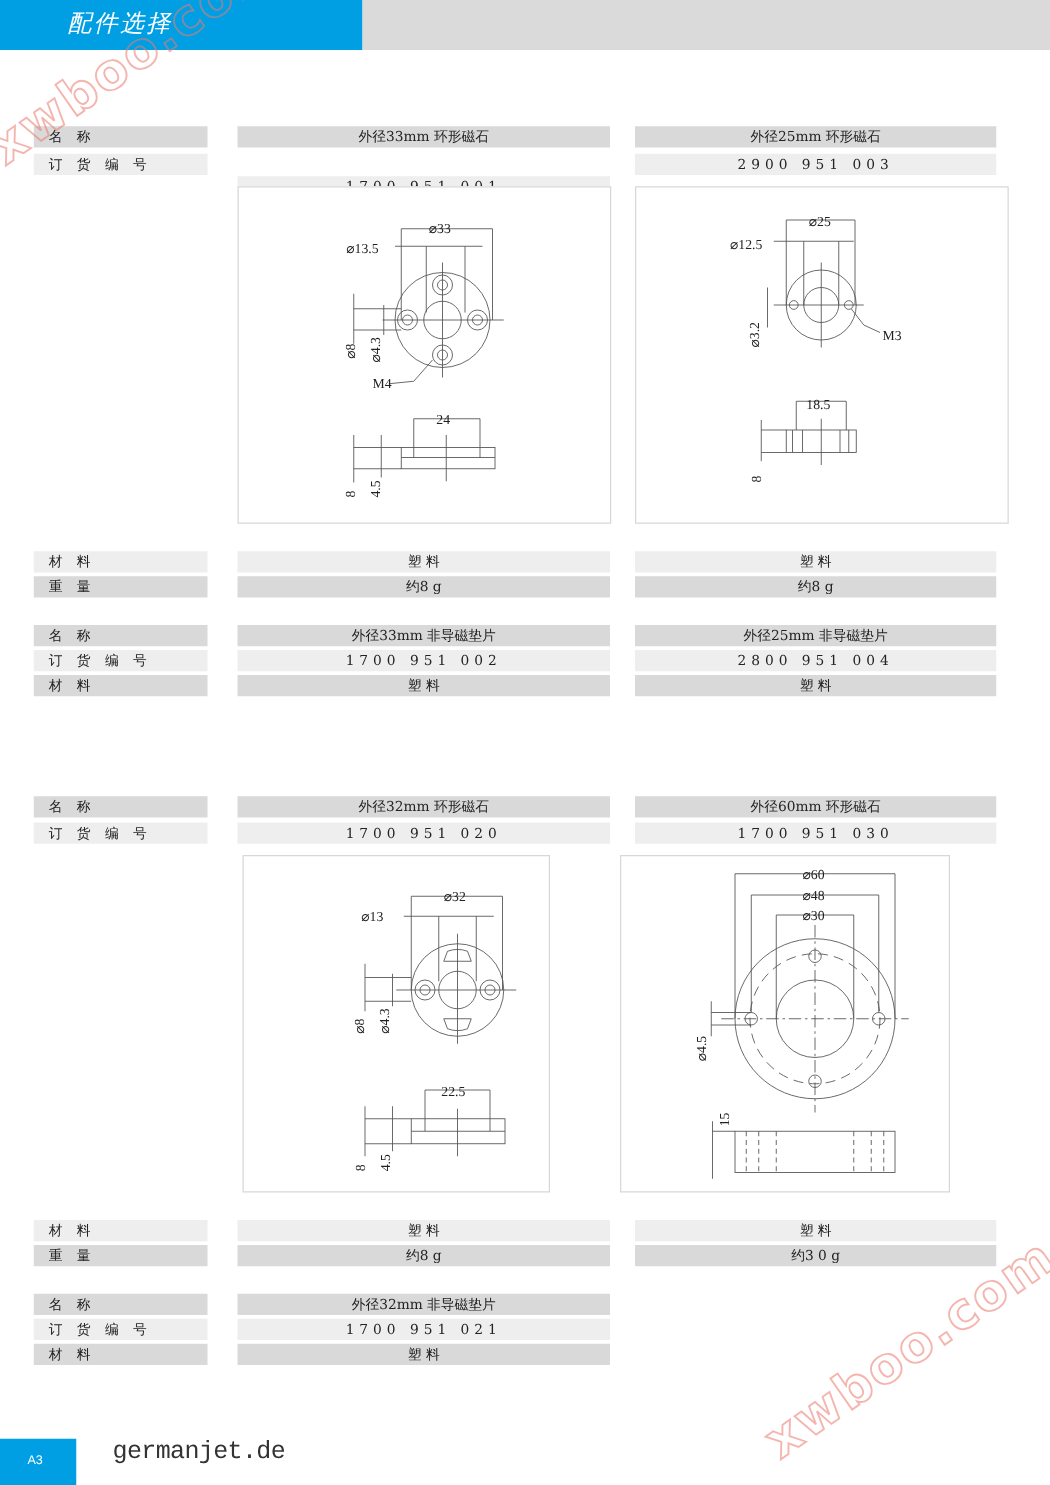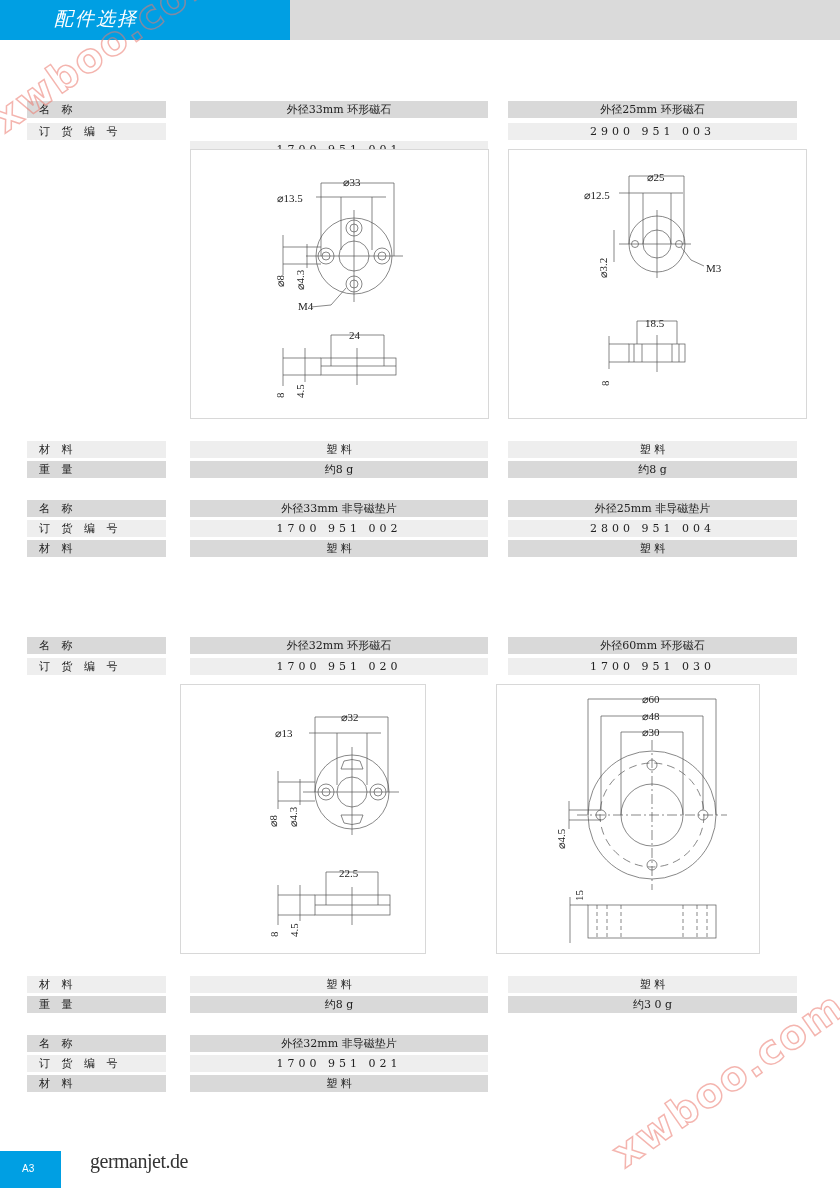--- a/index.html
+++ b/index.html
@@ -12,21 +12,21 @@
   .lbl { left:27px; width:139px; padding-left:12px; box-sizing:border-box; letter-spacing:4px; }
   .c1 { left:190px; width:298px; text-align:center; }
   .c2 { left:508px; width:289px; text-align:center; }
   .dark { background:#d9d9d9; }
   .light { background:#eeeeee; }
   .num { letter-spacing:4px; }
   .drawbox { position:absolute; border:1px solid #d8d8d8; background:#fff; box-sizing:border-box; }
   .drawbox svg { position:absolute; left:0; top:0; }
   .foot-box { position:absolute; left:0; top:1151px; width:61px; height:37px; background:#009fe3; }
   .foot-page { position:absolute; left:22px; top:1163px; font-size:10px; color:#fff; font-family:"Liberation Sans", sans-serif; }
-  .foot-site { position:absolute; left:90px; top:1150px; font-size:20px; color:#333; font-family:Liberation Serif, serif; font-weight:300; letter-spacing:-0.5px; }
+  .foot-site { position:absolute; left:90px; top:1150px; font-size:20px; color:#333; font-family:Liberation Mono, monospace; font-weight:300; letter-spacing:-0.5px; }
   .wm { position:absolute; font-family:"DejaVu Sans", sans-serif; font-weight:bold; font-size:40px; color:transparent;
         -webkit-text-stroke:1.5px rgba(235,120,110,0.55); transform:rotate(-35deg); transform-origin:left bottom; letter-spacing:2px; }
   .dim { font-family:"Liberation Serif", serif; font-size:11px; fill:#222; }
 </style>
 </head>
 <body>
 
 <div class="hdr-blue"></div>
 <div class="hdr-gray"></div>
 <div class="hdr-title">配件选择</div>
@@ -138,21 +138,21 @@
 <div class="row c1 dark" style="top:540px">塑 料</div>
 <div class="row c2 dark" style="top:540px">塑 料</div>
 
 <div class="row lbl dark" style="top:637px">名 称</div>
 <div class="row c1 dark" style="top:637px">外径32mm 环形磁石</div>
 <div class="row c2 dark" style="top:637px">外径60mm 环形磁石</div>
 <div class="row lbl light" style="top:658px">订 货 编 号</div>
 <div class="row c1 light num" style="top:658px">1700 951 020</div>
 <div class="row c2 light num" style="top:658px">1700 951 030</div>
 
-<div class="drawbox" style="left:180px;top:684px;width:246px;height:270px">
+<div class="drawbox" style="left:194px;top:684px;width:246px;height:270px">
   <svg width="299" height="270" viewBox="0 0 299 270" stroke="#555" fill="none" stroke-width="0.7">
     <circle cx="171" cy="107" r="37"></circle>
       <circle cx="171" cy="107" r="15"></circle>
     <circle cx="145" cy="107" r="8"></circle>
       <circle cx="145" cy="107" r="4"></circle>
     <circle cx="197" cy="107" r="8"></circle>
       <circle cx="197" cy="107" r="4"></circle>
     <path d="M160 84 L182 84 L179 76 Q171 73 163 76 Z"></path>
       <path d="M160 130 L182 130 L179 138 Q171 141 163 138 Z"></path>
     <line x1="171" y1="62" x2="171" y2="150"></line>

